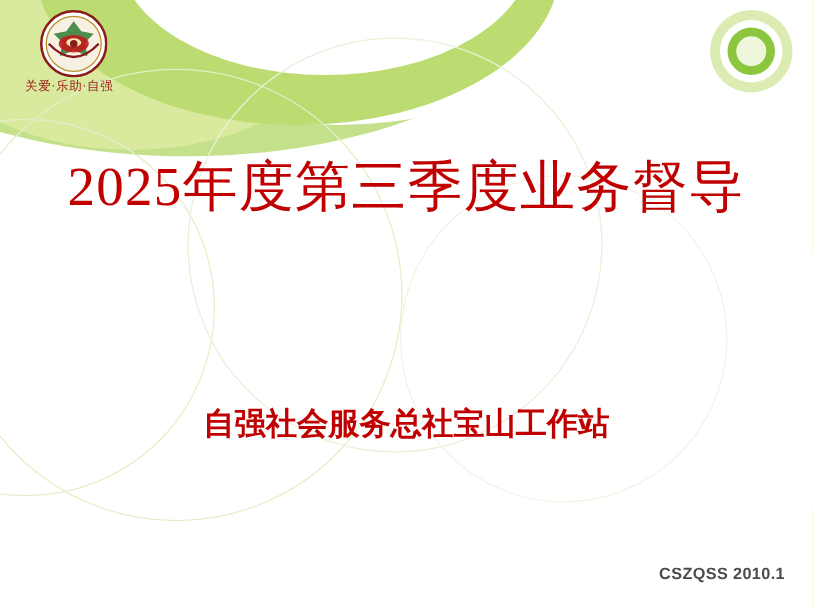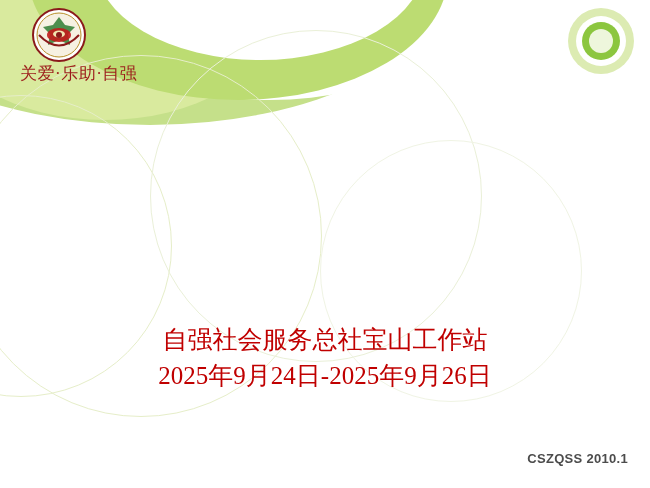--- a/index.html
+++ b/index.html
@@ -136,21 +136,21 @@
     top: 0px;
     width: 54px;
     height: 54px;
   }
   .logo-tagline {
     position: absolute;
     left: 0px;
     top: 54px;
     width: 80px;
     font-family: "Liberation Serif", serif;
-    font-size: 17px;
+    font-size: 10px;
     color: #9c1b1b;
     letter-spacing: 0.5px;
     white-space: nowrap;
   }
 
   
   .main-title {
     position: absolute;
     left: 0;
     top: 125px;
@@ -167,20 +167,21 @@
   .subtitle-block {
     position: absolute;
     left: 0;
     top: 322px;
     width: 650px;
     text-align: center;
     color: #c00000;
     font-family: "Liberation Serif", serif;
     font-size: 25px;
     line-height: 1.45;
+    font-weight: bold;
   }
   .subtitle-line { display: block; white-space: nowrap; }
 
   
   .footer-code {
     position: absolute;
     right: 22px;
     bottom: 22px;
     font-family: "Liberation Sans", sans-serif;
     font-size: 13px;
@@ -218,21 +219,21 @@
       <circle cx="27" cy="27" r="22" fill="#f6f1e2" stroke="#b8902a" stroke-width="1"></circle>
       <path d="M27 9 L33 17 L43 19 L36 26 L38 37 L27 32 L16 37 L18 26 L11 19 L21 17 Z" fill="#2f7d32" opacity="0.85"></path>
       <ellipse cx="27" cy="27" rx="12" ry="7" fill="#c21b1b" opacity="0.9"></ellipse>
       <ellipse cx="27" cy="26" rx="6" ry="3.5" fill="#f2e4b0"></ellipse>
       <path d="M7 27 Q27 48 47 27" fill="none" stroke="#8a1a1a" stroke-width="2"></path>
       <circle cx="27" cy="27" r="3" fill="#8a1a1a"></circle>
     </svg>
     <div class="logo-tagline">关爱·乐助·自强</div>
   </div>
 
+  <div class="main-title">2025年度第三季度业务督导</div>
 
   <div class="subtitle-block">
     <span class="subtitle-line">自强社会服务总社宝山工作站</span>
-    <span class="subtitle-line">2025年9月24日-2025年9月26日</span>
   </div>
 
   <div class="footer-code">CSZQSS  2010.1</div>
 
 </div>
 
 </body></html>

